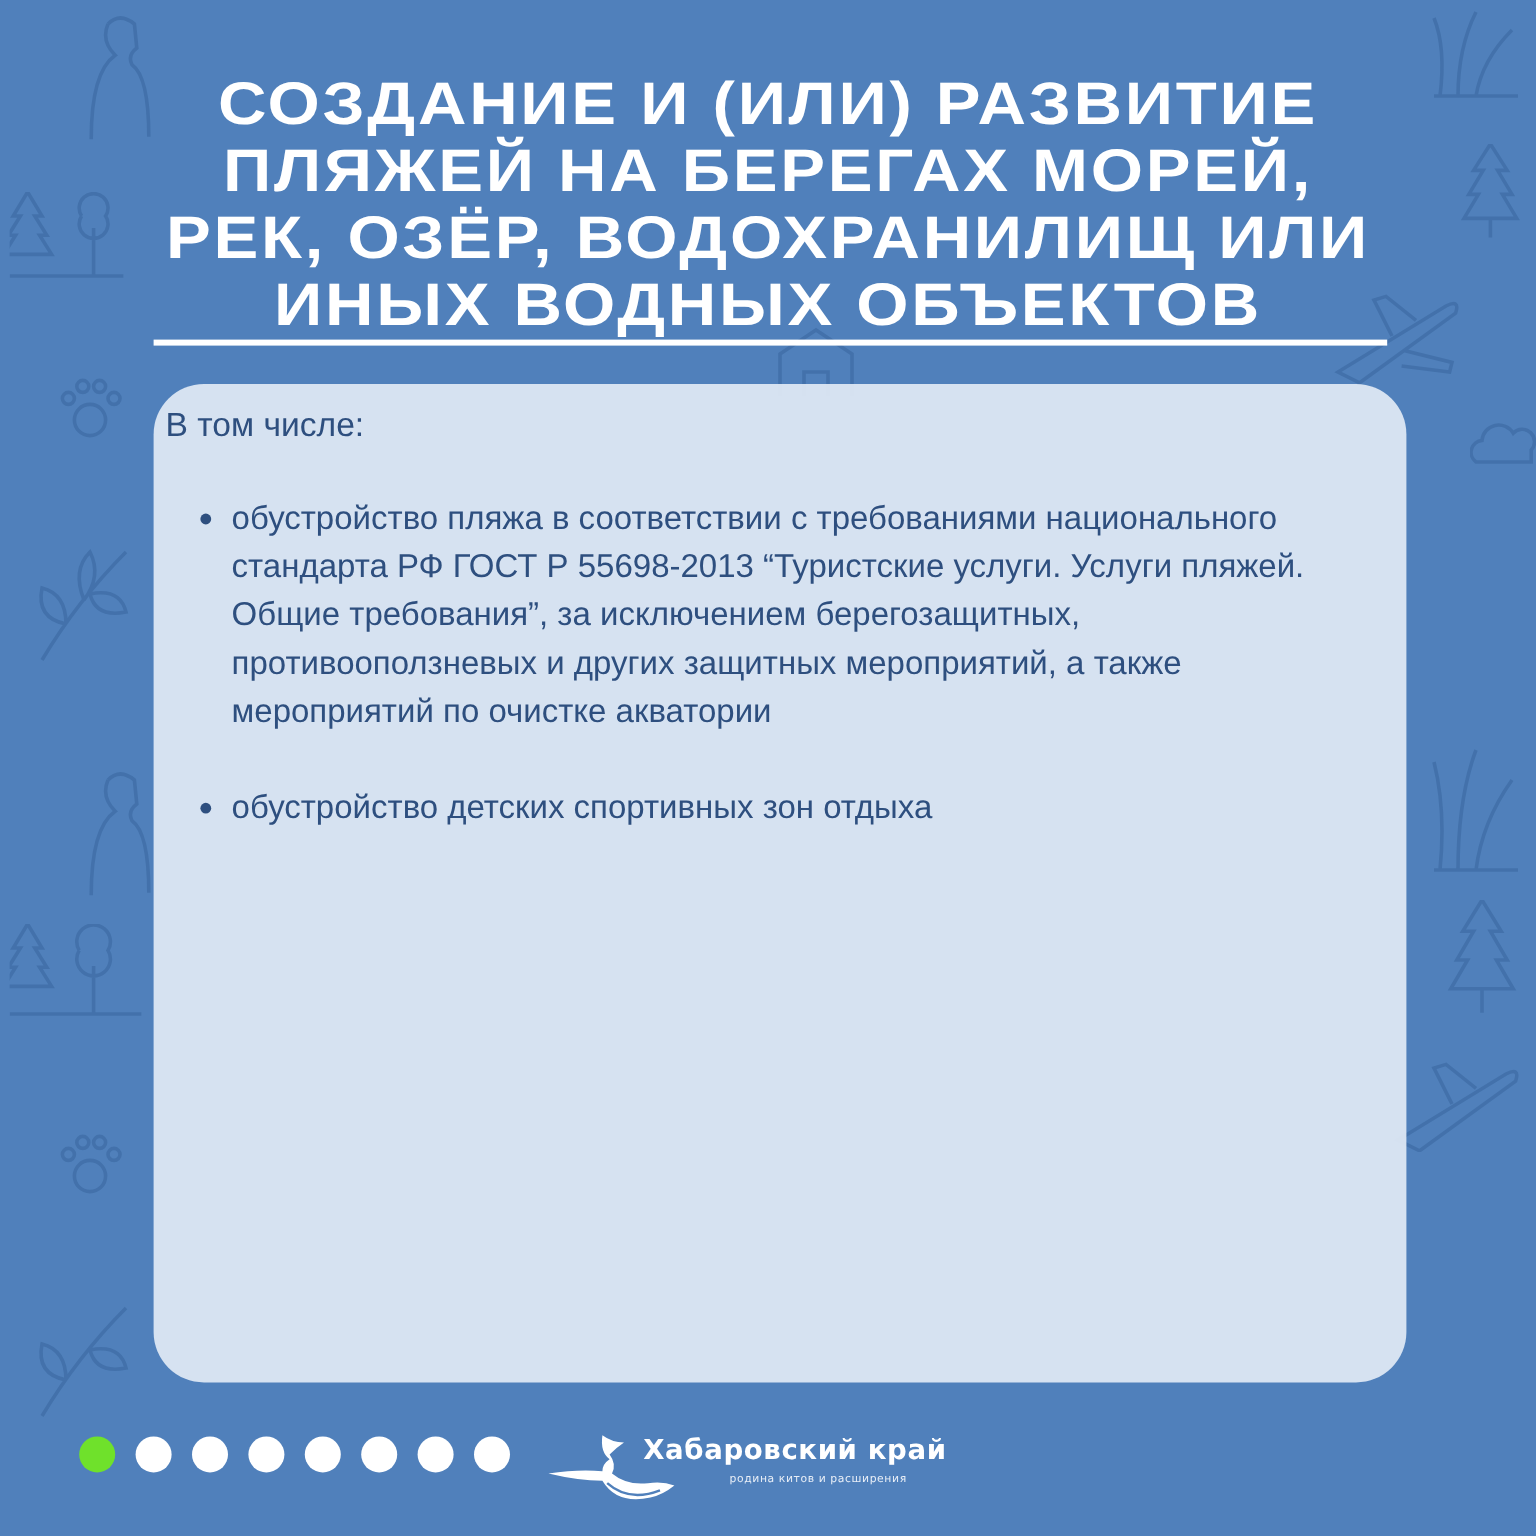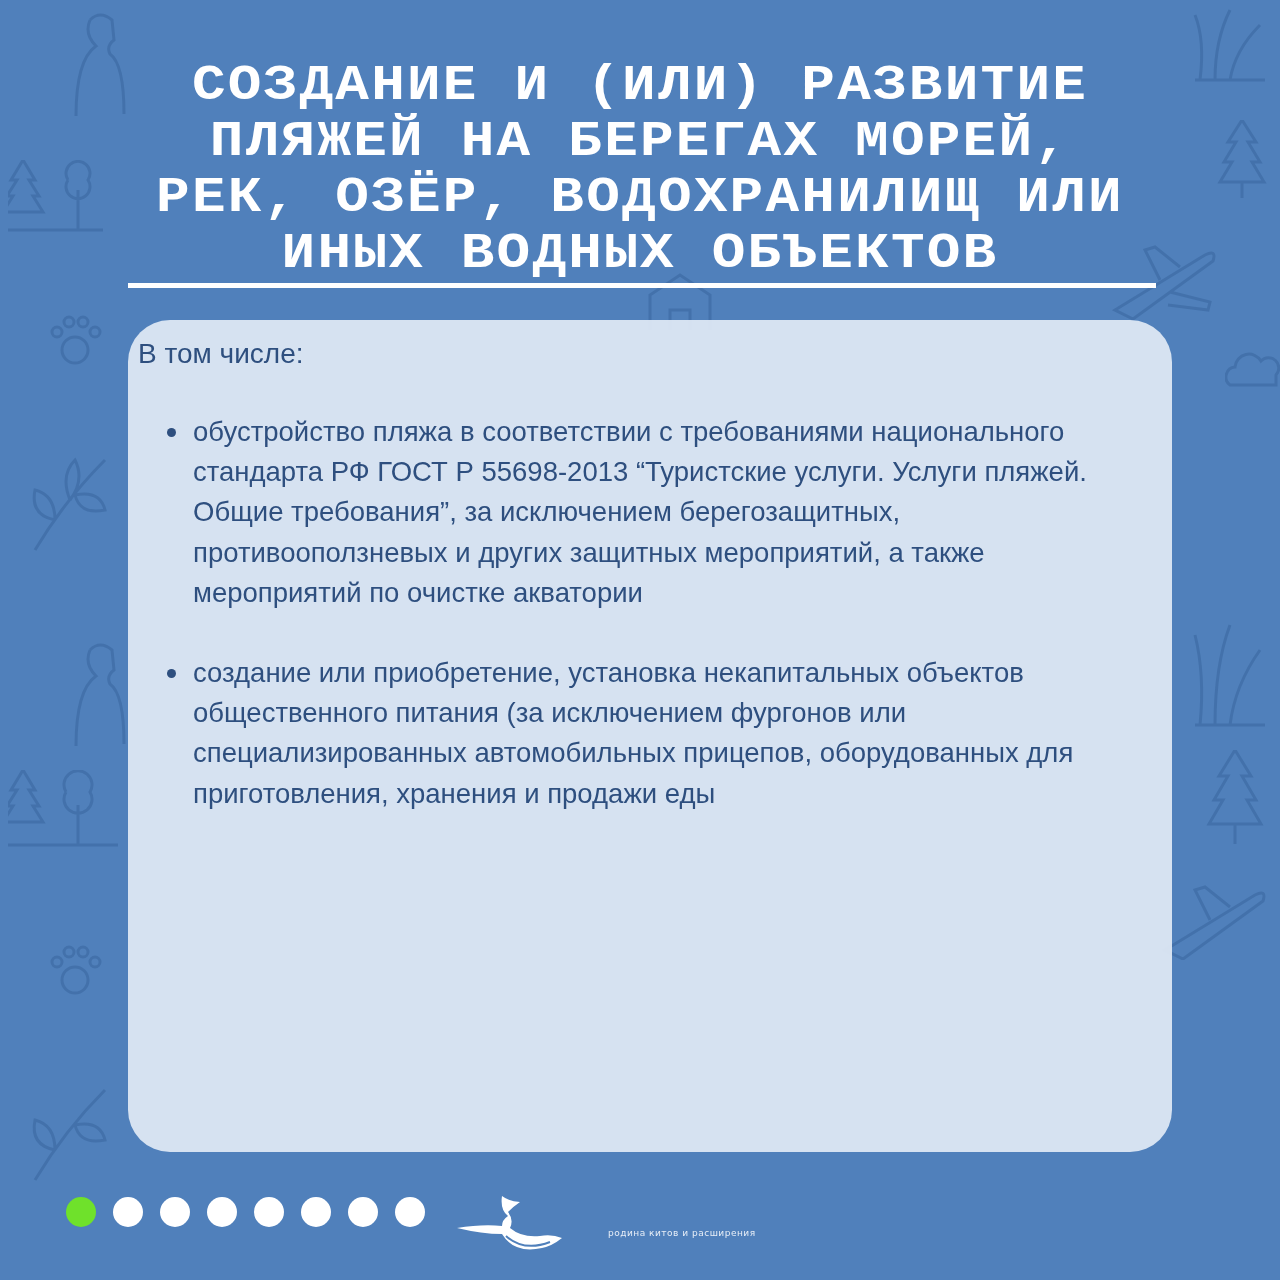--- a/index.html
+++ b/index.html
@@ -7,21 +7,21 @@
     width: 1280px; height: 1280px; overflow: hidden;
     background: #5080bb;
     position: relative;
     font-family: "Liberation Sans", sans-serif;
   }
   .bg-pattern { position: absolute; inset: 0; pointer-events: none; }
   .bg-pattern svg { position: absolute; stroke: #3f6da6; fill: none; stroke-width: 3; opacity: 0.75; }
   .title {
     position: absolute; left: 40px; top: 58px; width: 1200px;
     text-align: center; color: #ffffff;
-    font-family: Liberation Mono, monospace; font-weight: bold;
+    font-family: Liberation Sans, sans-serif; font-weight: bold;
     font-size: 50px; line-height: 56px; letter-spacing: 2px;
     text-transform: uppercase;
   }
   .title-line { display: block; transform: scaleX(1.12); transform-origin: center; }
   .underline {
     position: absolute; left: 128px; top: 283px; width: 1028px; height: 5px;
     background: #ffffff;
   }
   .card {
     position: absolute; left: 128px; top: 320px; width: 1044px; height: 832px;
@@ -125,34 +125,35 @@
 <div class="card"></div>
 <div class="intro">В том числе:</div>
 
 <ul class="list">
   <li class="item">
     <span class="bullet"></span>
     <span>обустройство пляжа в соответствии с требованиями национального стандарта РФ ГОСТ Р 55698-2013 “Туристские услуги. Услуги пляжей. Общие требования”, за исключением берегозащитных, противооползневых и других защитных мероприятий,  а также мероприятий по очистке акватории</span>
   </li>
   <li class="item">
     <span class="bullet"></span>
-    <span>создание или приобретение, установка некапитальных объектов общественного питания (за исключением фургонов или специализированных автомобильных прицепов, оборудованных для приготовления, хранения и продажи еды</span>
+    <span>обустройство детских спортивных зон отдыха</span>
   </li>
 </ul>
 
 <div class="dots">
   <span class="dot active"></span>
   <span class="dot"></span>
   <span class="dot"></span>
   <span class="dot"></span>
   <span class="dot"></span>
   <span class="dot"></span>
   <span class="dot"></span>
   <span class="dot"></span>
 </div>
 
 <div class="logo">
   <svg class="whale" width="150" height="70" viewBox="0 0 150 70">
     <path d="M48 8 q-2 14 6 20 q-6 4 -6 10 q-20 -2 -45 2 q25 6 45 6 q12 20 40 14 q10 -2 20 -10 q-10 -4 -22 -2 q-18 2 -30 -8 q4 -8 -2 -16 q6 -6 12 -10 q-10 0 -18 -6z" fill="#ffffff" stroke="none"></path>
     <path d="M52 48 q18 16 44 6" stroke="#5080bb" stroke-width="2" fill="none"></path>
   </svg>
+  <span class="logo-name">Хабаровский край</span>
   <span class="logo-tagline">родина китов и расширения</span>
 </div>
 
 </body></html>

